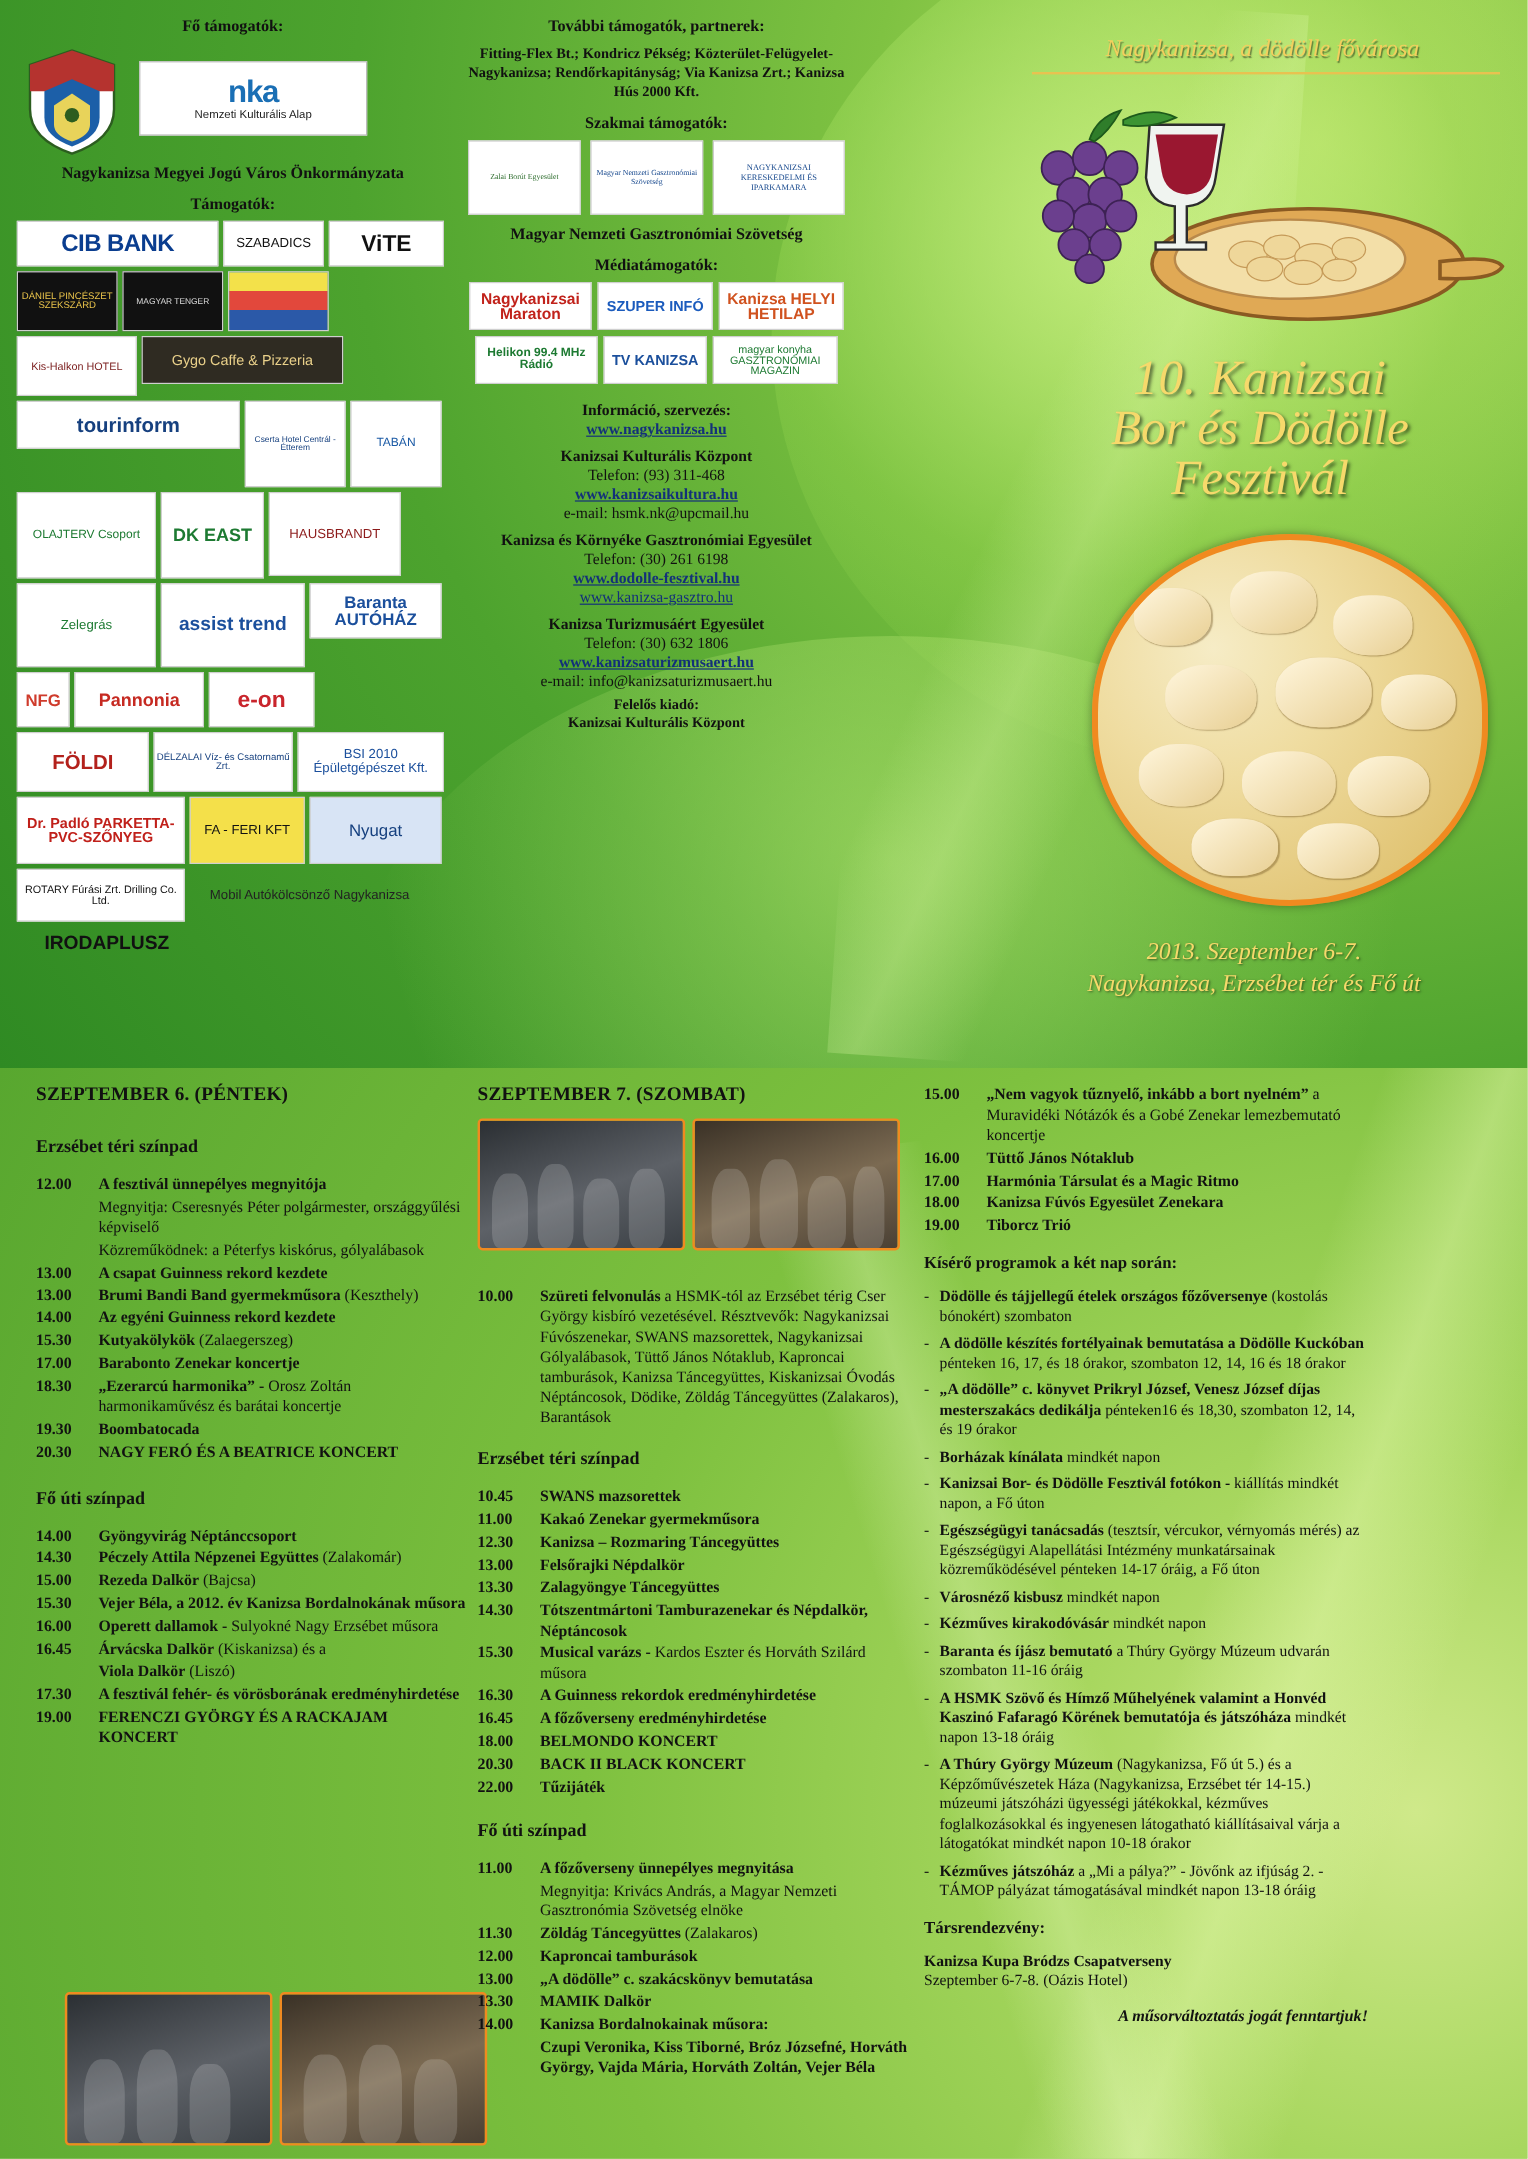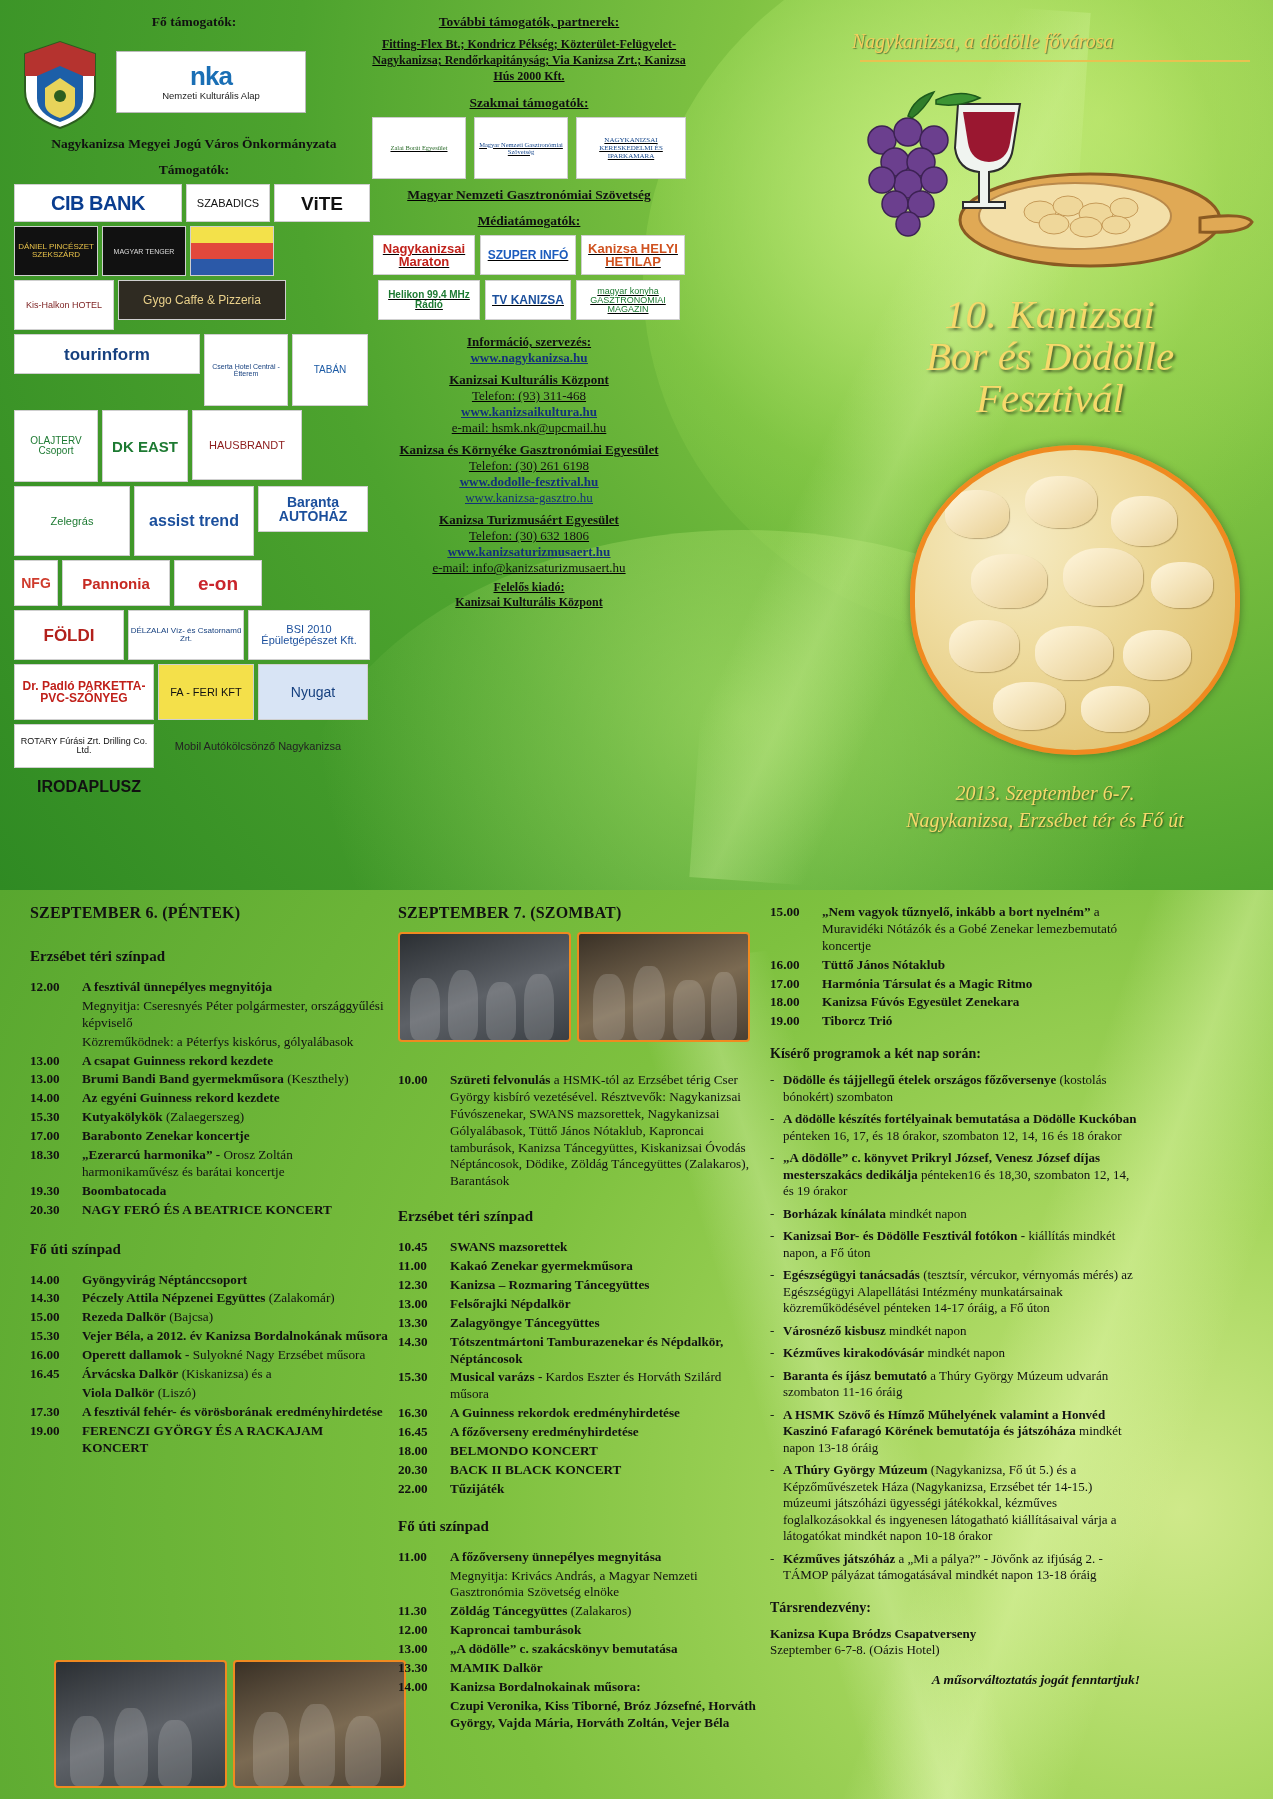--- a/index.html
+++ b/index.html
@@ -32,40 +32,40 @@
     background:radial-gradient(circle at 50% 30%, rgba(190,235,120,.55) 0%, rgba(120,195,60,0) 68%);
   }
   .top .leafline {
     position:absolute; left:720px; top:0; width:340px; height:890px;
     background:linear-gradient(110deg, rgba(255,255,255,0) 40%, rgba(215,245,160,.33) 52%, rgba(255,255,255,0) 66%);
     transform:rotate(4deg);
   }
 
   
   .sponsor-left { position:absolute; left:14px; top:14px; width:360px; }
-  .sponsor-mid  { position:absolute; left:364px; top:14px; width:330px;text-decoration:underline; }
+  .sponsor-mid  { position:absolute; left:382px; top:14px; width:330px; }
 
   .lbl { text-align:center; font-weight:bold; font-size:13.5px; color:#111; }
   .lbl.sm { font-size:12px; }
 
   .logo-grid { display:flex; flex-wrap:wrap; gap:4px; }
   .logo {
     background:#fff; border:1px solid #cfcfcf;
     display:flex; align-items:center; justify-content:center;
     text-align:center; overflow:hidden;
     font-family:"Liberation Sans", sans-serif;
     line-height:1.0;
   }
   .logo b { letter-spacing:-0.5px; }
 
   
   .headline-script {
     position:absolute; left:852px; top:30px; width:400px;
     font-family:"Liberation Serif", serif; font-style:italic;
-    font-size:20px; color:#f3cf5e; 
+    font-size:20px; color:#f3cf5e; text-align:center;
     text-shadow:1px 1px 1px rgba(0,0,0,.45);
   }
   .headline-rule { position:absolute; left:860px; top:60px; width:390px; height:2px; background:#e8c250; }
 
   .fest-title {
     position:absolute; left:840px; top:290px; width:420px;
     text-align:center; color:#f6d96b;
     text-shadow:2px 2px 3px rgba(0,0,0,.55);
     font-style:italic;
   }
@@ -214,21 +214,21 @@
         <div class="logo" style="width:186px;height:40px;font-size:17px;font-weight:bold;color:#16407f;align-items:center;">
             <span>tourinform</span>
           </div>
 
         <div class="logo" style="width:84px;height:72px;font-size:7px;color:#16407f;">
             <span>Cserta Hotel Centrál - Étterem</span>
           </div>
         <div class="logo" style="width:76px;height:72px;font-size:10px;color:#1b5aa5;">
             <span>TABÁN</span>
           </div>
-        <div class="logo" style="width:84px;height:72px;font-size:10px;color:#1d7a32;justify-content:flex-end;">
+        <div class="logo" style="width:116px;height:72px;font-size:10px;color:#1d7a32;">
             <span>OLAJTERV Csoport</span>
           </div>
         <div class="logo" style="width:86px;height:72px;font-size:15px;font-weight:bold;color:#1d7a32;">
             <span>DK EAST</span>
           </div>
 
         <div class="logo" style="width:110px;height:70px;font-size:11px;color:#8c1a1a;">
             <span>HAUSBRANDT</span>
           </div>
         <div class="logo" style="width:116px;height:70px;font-size:11px;color:#1d7a32;">

